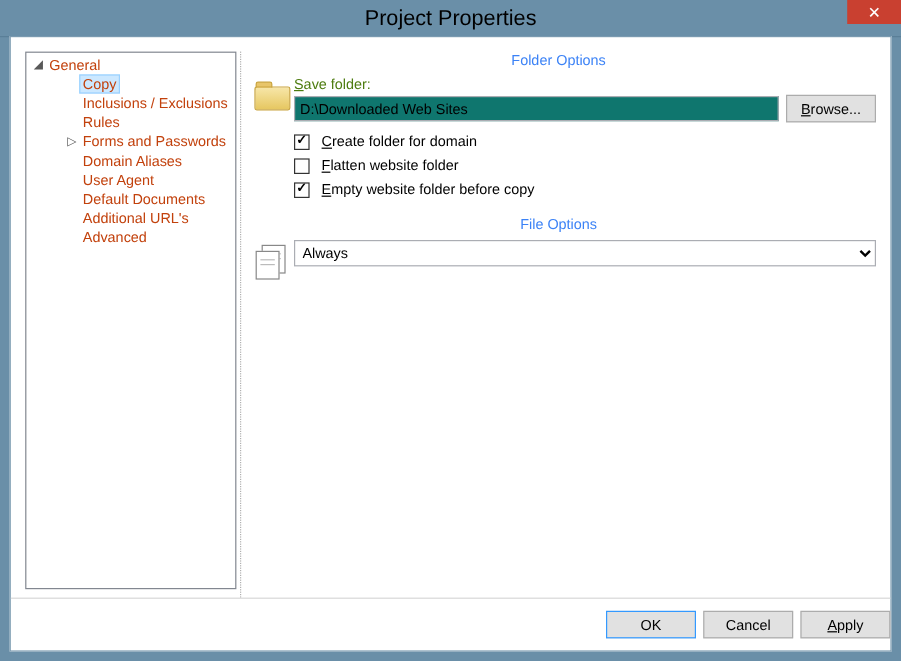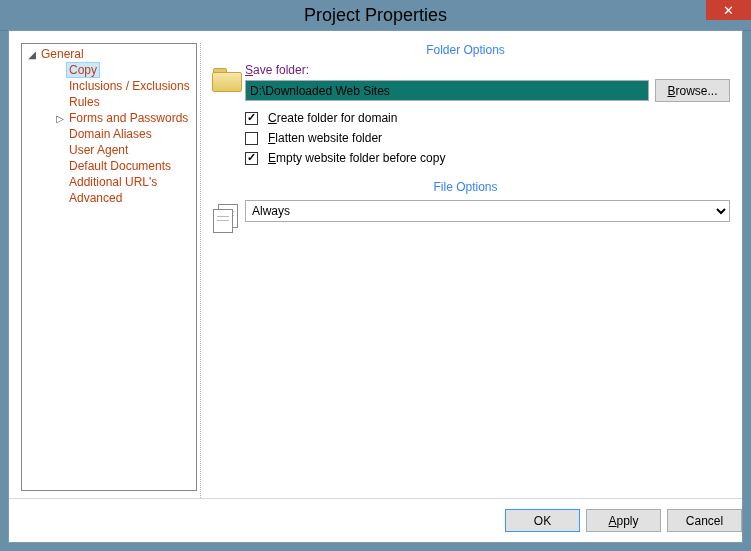--- a/index.html
+++ b/index.html
@@ -145,21 +145,21 @@
   .icon-col {
     width: 36px;
     display: flex;
     justify-content: center;
     padding-top: 4px;
   }
   .fields-col {
     flex: 1;
   }
   .field-label {
-    color: #701a75;
+    color: #4d7c0f;
     margin-bottom: 2px;
   }
   .input-row {
     display: flex;
     gap: 6px;
     margin-bottom: 6px;
     align-items: center;
   }
   input[type="text"] {
     flex: 1;
@@ -400,17 +400,17 @@
               <option>Always</option>
             </select>
           </div>
         </div>
 
       </div>
     </div>
 
     <div class="bottom-bar">
       <button class="btn default">OK</button>
+      <button class="btn">Cancel</button>
       <button class="btn"><span class="u">A</span>pply</button>
-      <button class="btn">Cancel</button>
     </div>
   </div>
 </div>
 
 </body></html>

